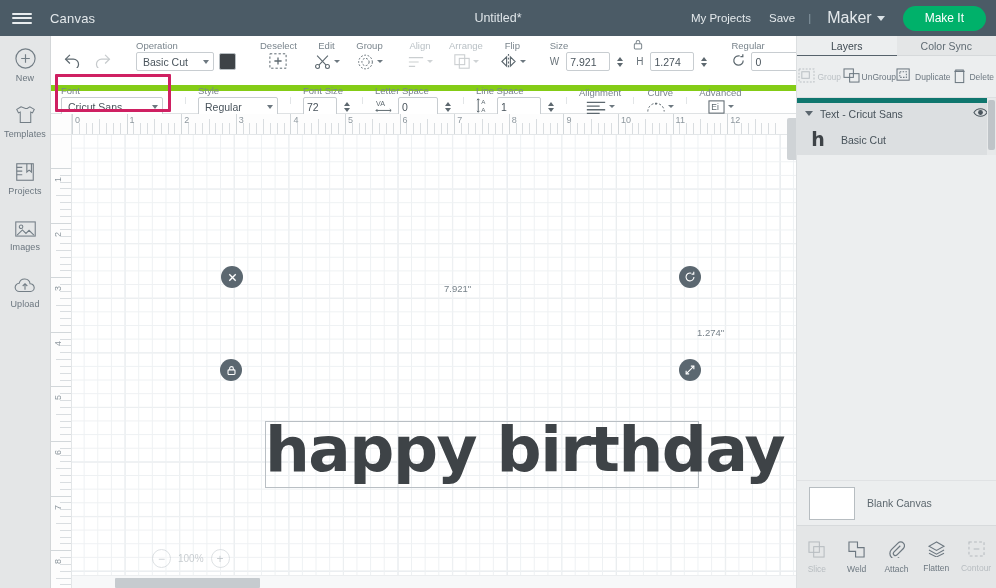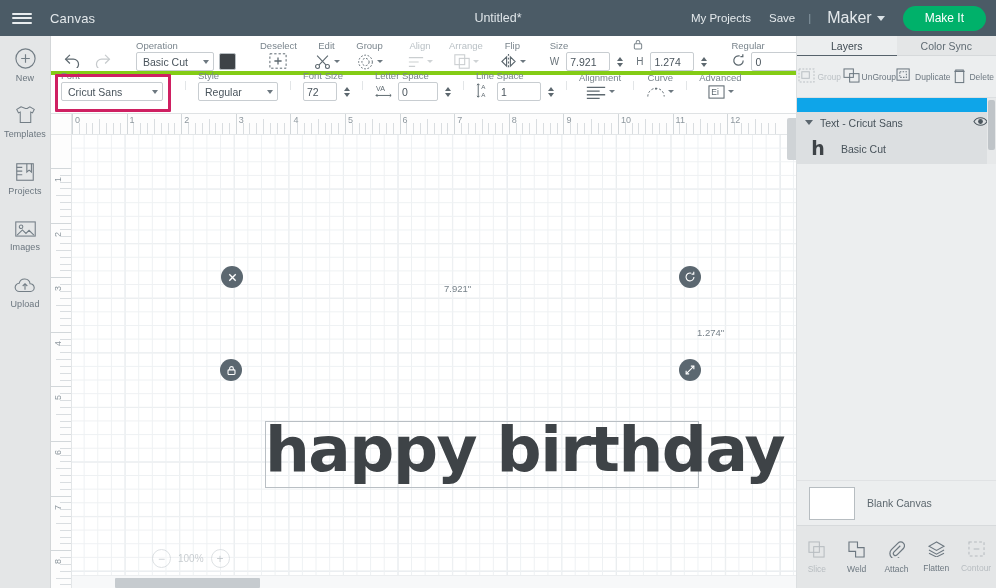--- a/index.html
+++ b/index.html
@@ -43,21 +43,21 @@
   .rail-item svg { display:block; }
   .rail-item.sel { outline:3px solid #cf2062; outline-offset:-3px; background:#e4e6e7; z-index:3;}
 
   
   .toolbar {
     position:absolute; left:51px; top:36px; width:745px; height:78px;
     background:#fff; border-bottom:1px solid #dfe2e4;
   }
   .tb-row { position:absolute; left:0; width:745px; display:flex; align-items:stretch;}
   .tb-row1 { top:0; height:39px; }
-  .tb-row2 { top:35px; height:25px; border-top:4px solid #84cc16;}
+  .tb-row2 { top:49px; height:25px; border-top:6px solid #84cc16;}
   .grp { position:relative; padding:0 8px; display:flex; flex-direction:column; justify-content:center; }
   .grp .glabel { font-size:9.5px; color:#79848c; line-height:11px; margin-bottom:1px; }
   .grp.center .glabel { text-align:center; }
   .grp .grow { display:flex; align-items:center; gap:5px; height:20px;}
   .vdiv { width:1px; background:#e2e5e7; margin:6px 4px; }
   .sel-box {
     border:1px solid #c8cdd1; border-radius:2px; height:19px; background:#fff;
     display:flex; align-items:center; padding:0 4px 0 6px; font-size:10.5px; color:#49545c;
     cursor:pointer; min-width:60px; justify-content:space-between;
   }
@@ -131,21 +131,21 @@
 
   
   .rpanel { position:absolute; left:796px; top:36px; width:200px; height:552px; background:#eceeef; border-left:1px solid #dcdfe1;}
   .rtabs { display:flex; height:20px; }
   .rtab { flex:1; text-align:center; font-size:10.5px; color:#5f6b73; line-height:20px; cursor:pointer; background:#e4e6e7; border-bottom:1px solid #d6d9db;}
   .rtab.active { background:#eceeef; border-bottom:1px solid #56626b; color:#3f4a52;}
   .ractions { display:flex; height:42px; border-bottom:1px solid #dcdfe1;}
   .ract { flex:1; display:flex; flex-direction:row; align-items:center; justify-content:center; gap:2px; cursor:pointer;}
   .ract .lbl { font-size:8.5px; color:#6d7881;}
   .ract.dis { opacity:.38; cursor:default;}
-  .layerlist { position:relative; background:#0ea5e9; padding-top:14px; }
+  .layerlist { position:relative; background:#0f766e; padding-top:5px; }
   .layerhead { display:flex; align-items:center; background:#dcdfe1; height:21px; padding:0 8px; cursor:pointer;}
   .layerhead .tw { width:0;height:0;border-left:4px solid transparent;border-right:4px solid transparent;border-top:5px solid #5b666e; margin-right:7px;}
   .layerhead .nm { font-size:10.5px; color:#47525a; }
   .layerhead .eye { margin-left:auto; }
   .layerrow { display:flex; align-items:center; height:31px; background:#dcdfe1; padding:0 8px; cursor:pointer;}
   .layerrow .thumb { width:26px; text-align:center; font-size:19px; color:#3e4347; font-weight:700; font-family:"DejaVu Sans",sans-serif; line-height:1;}
   .layerrow .nm { font-size:10.5px; color:#47525a; margin-left:10px;}
   .lscroll { position:absolute; right:1px; top:2px; width:7px; height:50px; background:#bfc4c8; border-radius:2px;}
   .lscroll-track { position:absolute; right:0; top:0; width:9px; bottom:0; background:#e7e9ea;}
 

